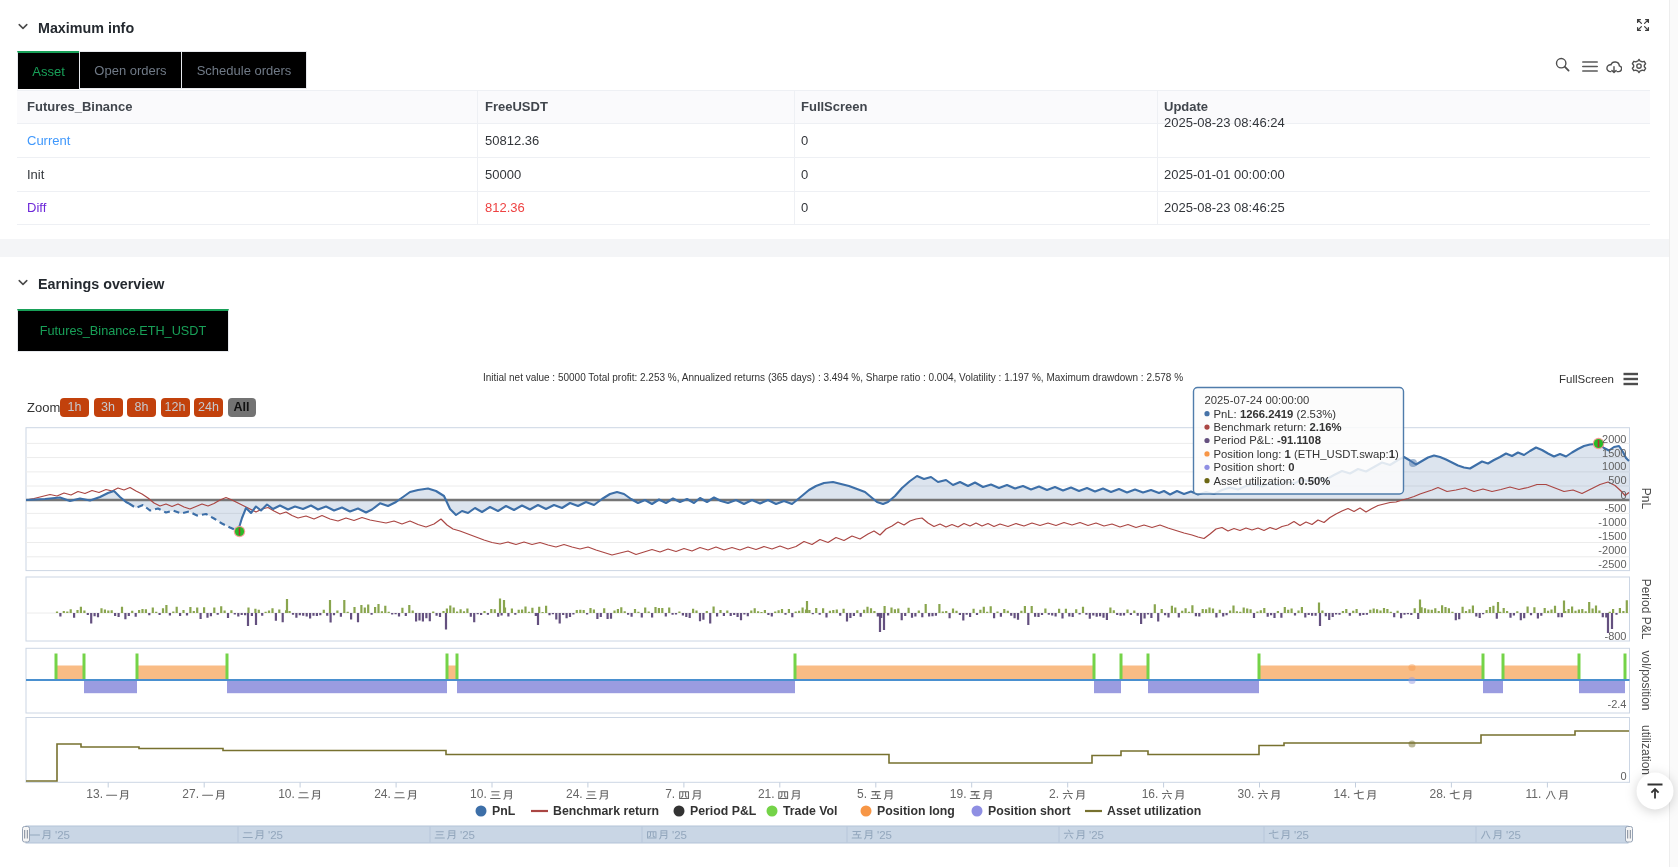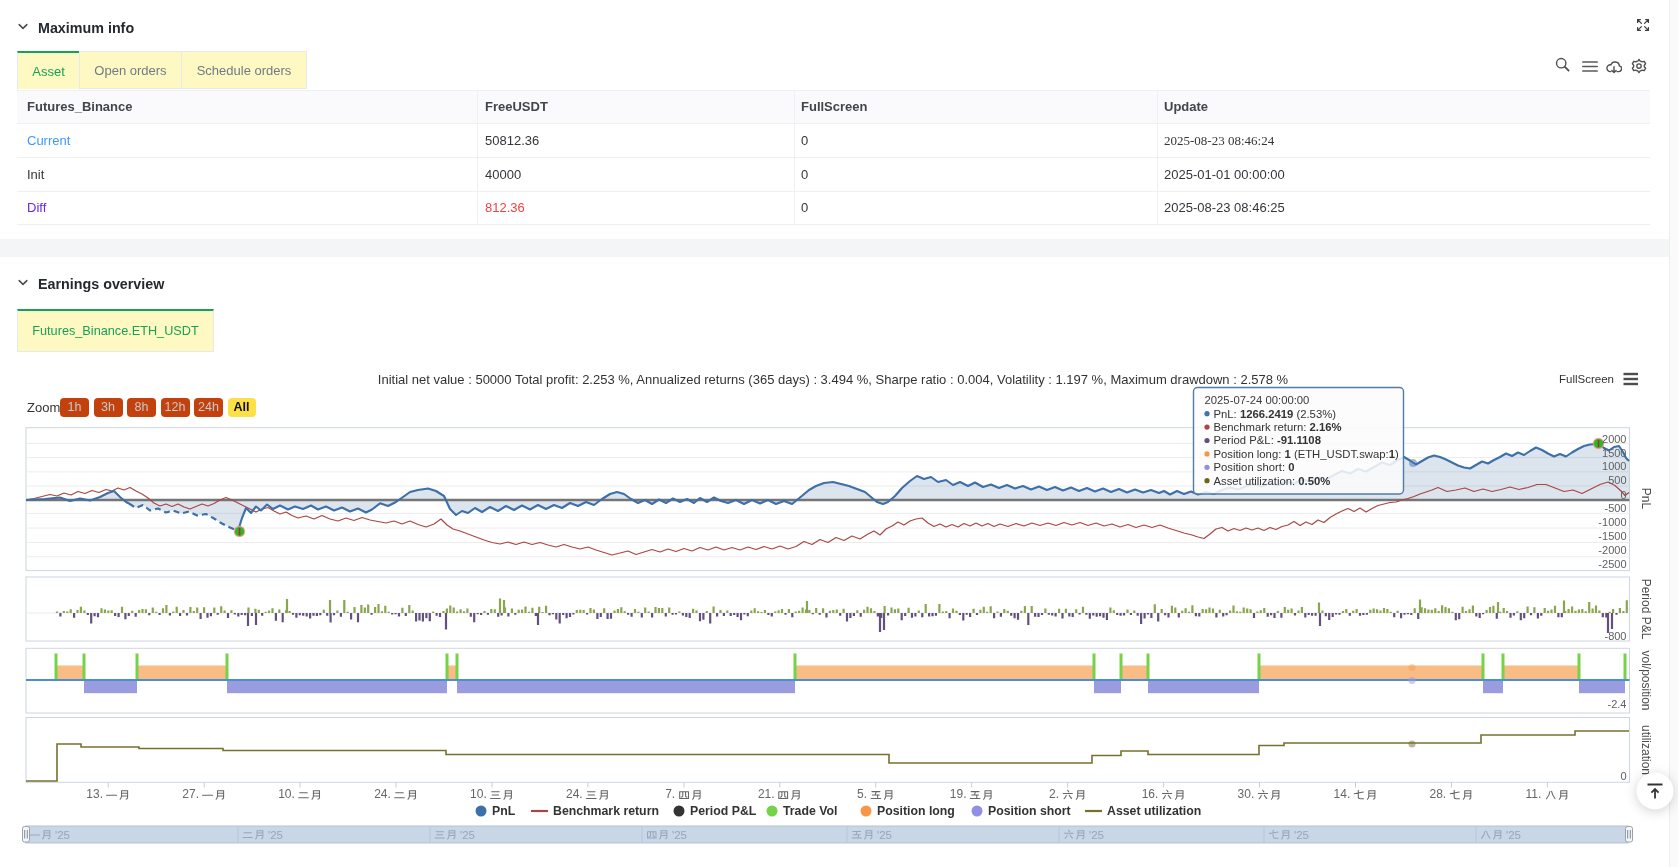--- a/index.html
+++ b/index.html
@@ -1,18 +1,18 @@
 <!DOCTYPE html>
 <html><head><meta charset="utf-8"><title>backtest</title>
 <style>
   * { margin:0; padding:0; box-sizing:border-box; }
   html,body { width:1678px; height:867px; background:#fff; font-family:"Liberation Sans",sans-serif; position:relative; overflow:hidden; }
   .abs { position:absolute; }
   .sect-title { font-size:14.3px; font-weight:bold; color:#24292f; }
-  .tab { position:absolute; background:#fef9c3; border:1px solid #e7e9ed; font-size:13px; display:flex; align-items:center; justify-content:center; color:#707a87; }
+  .tab { position:absolute; background:#000000; border:1px solid #e7e9ed; font-size:13px; display:flex; align-items:center; justify-content:center; color:#707a87; }
   .tab.on { border-top:2.5px solid #18a058; color:#18a058; border-bottom:1px solid #fff; }
   .th { font-weight:bold; color:#41464d; font-size:13px; position:absolute; top:0; line-height:34px; }
   .td { position:absolute; font-size:13px; color:#33363b; line-height:33.5px; }
   .vline { position:absolute; width:1px; background:#eef0f4; }
   .hline { position:absolute; height:1px; background:#eef0f4; }
   .zbtn { position:absolute; top:398px; height:18.5px; border-radius:4px; background:#c2410c; color:#c6c9cf; font-size:12.5px; text-align:center; line-height:18.5px; }
 </style></head>
 <body>
 
 <svg style="position:absolute;left:17px;top:21px" width="12" height="12" viewBox="0 0 12 12" fill="none">
@@ -54,62 +54,62 @@
 
 <div class="abs" style="left:17px;top:90px;width:1633px;height:34px;background:#fafafc;border-top:1px solid #eef0f4;border-bottom:1px solid #eef0f4;"></div>
 <div class="abs" style="left:17px;top:90px;width:1633px;height:134px;">
   <div class="th" style="left:10px;">Futures_Binance</div>
   <div class="th" style="left:468px;">FreeUSDT</div>
   <div class="th" style="left:784px;">FullScreen</div>
   <div class="th" style="left:1147px;">Update</div>
   <div class="td" style="left:10px;top:34px;color:#4098fc;">Current</div>
   <div class="td" style="left:468px;top:34px;">50812.36</div>
   <div class="td" style="left:784px;top:34px;">0</div>
-  <div class="td" style="left:1147px;top:34px;font-family:Liberation Serif, serif;">2025-08-23 08:46:24</div>
+  <div class="td" style="left:1147px;top:16px;">2025-08-23 08:46:24</div>
   <div class="td" style="left:10px;top:67.5px;">Init</div>
-  <div class="td" style="left:468px;top:67.5px;">40000</div>
+  <div class="td" style="left:468px;top:67.5px;">50000</div>
   <div class="td" style="left:784px;top:67.5px;">0</div>
   <div class="td" style="left:1147px;top:67.5px;">2025-01-01 00:00:00</div>
   <div class="td" style="left:10px;top:101px;color:#6d28d9;">Diff</div>
   <div class="td" style="left:468px;top:101px;color:#ee4343;">812.36</div>
   <div class="td" style="left:784px;top:101px;">0</div>
   <div class="td" style="left:1147px;top:101px;">2025-08-23 08:46:25</div>
   <div class="hline" style="left:0;top:67px;width:1633px;"></div>
   <div class="hline" style="left:0;top:100.5px;width:1633px;"></div>
   <div class="hline" style="left:0;top:134px;width:1633px;"></div>
   <div class="vline" style="left:459.5px;top:0;height:134px;"></div>
   <div class="vline" style="left:776.5px;top:0;height:134px;"></div>
   <div class="vline" style="left:1139.5px;top:0;height:134px;"></div>
 </div>
 
 <div class="abs" style="left:0;top:239px;width:1678px;height:17.6px;background:#f4f5f7;"></div>
 
 <svg style="position:absolute;left:17px;top:277px" width="12" height="12" viewBox="0 0 12 12" fill="none">
     <path d="M2.2 3.6 L6 7.4 L9.8 3.6" stroke="#4a4a4a" stroke-width="1.5" stroke-linecap="round" stroke-linejoin="round"></path>
   </svg>
 <div class="abs sect-title" style="left:38px;top:276px;">Earnings overview</div>
-<div class="tab on" style="left:17px;top:309px;width:197px;height:43px;border-bottom:1px solid #e7e9ed;font-size:12.7px;">Futures_Binance.ETH_USDT</div>
-
-<div class="abs" style="left:833px;top:371.5px;transform:translateX(-50%);font-size:13px;color:#333;white-space:nowrap;">Initial net value : 50000 Total profit: 2.253 %, Annualized returns (365 days) : 3.494 %, Sharpe ratio : 0.004, Volatility : 1.197 %, Maximum drawdown : 2.578 %</div>
+<div class="tab on" style="left:17px;top:309px;width:212px;height:43px;border-bottom:1px solid #e7e9ed;font-size:12.7px;">Futures_Binance.ETH_USDT</div>
+
+<div class="abs" style="left:833px;top:371.5px;transform:translateX(-50%);font-size:10px;color:#333;white-space:nowrap;">Initial net value : 50000 Total profit: 2.253 %, Annualized returns (365 days) : 3.494 %, Sharpe ratio : 0.004, Volatility : 1.197 %, Maximum drawdown : 2.578 %</div>
 <div class="abs" style="left:1559px;top:372.5px;font-size:11.5px;color:#333;">FullScreen</div>
 <svg style="position:absolute;left:1623px;top:372px" width="16" height="14" viewBox="0 0 16 14" fill="none">
     <g stroke="#4d4d4d" stroke-width="2.4" stroke-linecap="butt">
       <line x1="0.5" y1="2" x2="15" y2="2"></line>
       <line x1="0.5" y1="7" x2="15" y2="7"></line>
       <line x1="0.5" y1="12" x2="15" y2="12"></line>
     </g>
   </svg>
 
 <div class="abs" style="left:27px;top:400px;font-size:13px;color:#333;">Zoom</div>
 <div class="zbtn" style="left:60px;width:29px;">1h</div>
 <div class="zbtn" style="left:93.5px;width:29px;">3h</div>
 <div class="zbtn" style="left:127px;width:29px;">8h</div>
 <div class="zbtn" style="left:160.5px;width:29px;">12h</div>
 <div class="zbtn" style="left:194px;width:29px;">24h</div>
-<div class="zbtn" style="left:227.5px;width:28px;background:#fde047;color:#111;font-weight:bold;">All</div>
+<div class="zbtn" style="left:227.5px;width:28px;background:#737373;color:#111;font-weight:bold;">All</div>
 
 <div class="abs" style="left:1668.5px;top:0;width:9.5px;height:867px;background:#fafafa;border-left:1px solid #ededed;"></div>
 
 <svg width="1678" height="867" viewBox="0 0 1678 867" style="position:absolute;left:0;top:0;" font-family="Liberation Sans, sans-serif">
 <rect x="26" y="427.7" width="1603.5" height="142.9" fill="none" stroke="#ccd6e4" stroke-width="1"></rect>
 <rect x="26" y="577.0" width="1603.5" height="64.0" fill="none" stroke="#ccd6e4" stroke-width="1"></rect>
 <rect x="26" y="648.3" width="1603.5" height="64.7" fill="none" stroke="#ccd6e4" stroke-width="1"></rect>
 <rect x="26" y="717.5" width="1603.5" height="64.8" fill="none" stroke="#ccd6e4" stroke-width="1"></rect>
 <line x1="26" y1="443.4" x2="1629.5" y2="443.4" stroke="#ececec" stroke-width="1"></line>
 <line x1="26" y1="457.6" x2="1629.5" y2="457.6" stroke="#ececec" stroke-width="1"></line>

